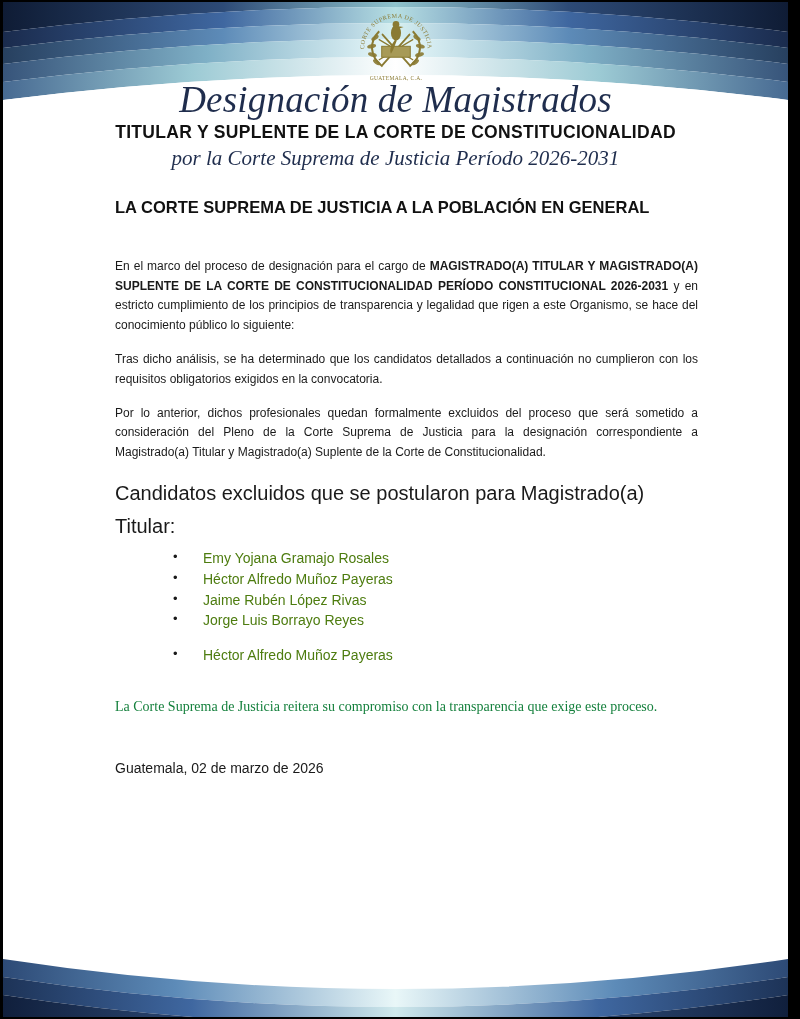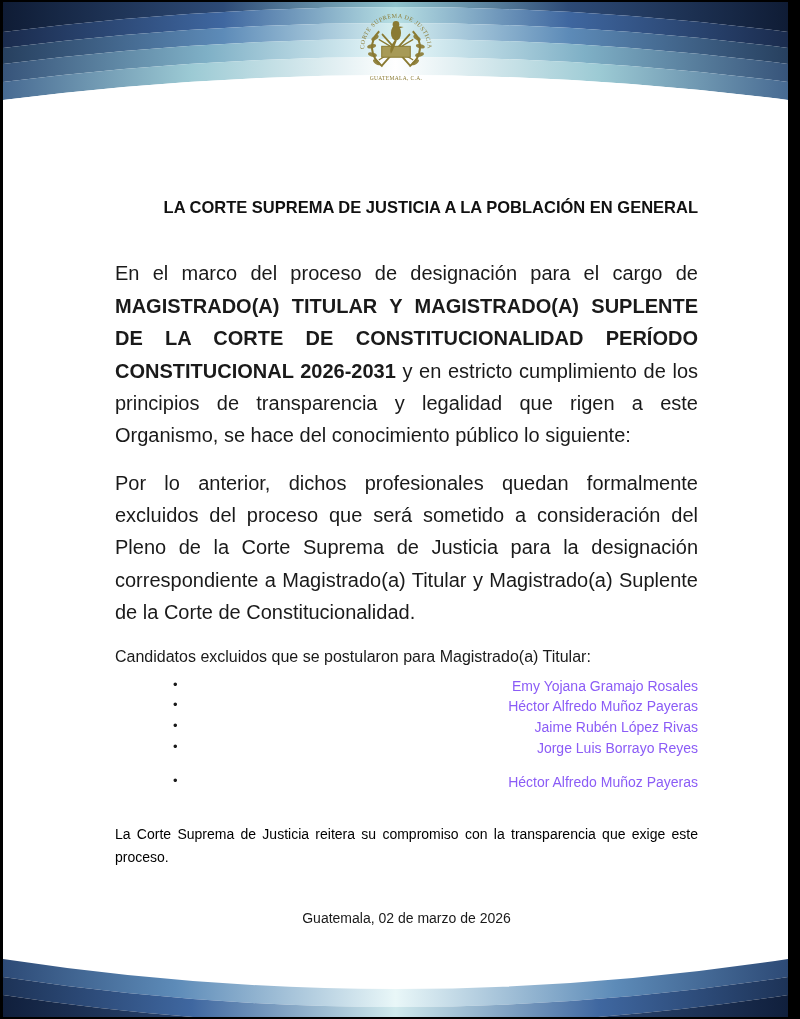--- a/index.html
+++ b/index.html
@@ -96,79 +96,79 @@
   
   .content {
     position: absolute;
     top: 190px;
     left: 112px;
     width: 583px;
     z-index: 4;
   }
 
   .headline {
-    text-align: right;
+    text-align: left;
     font-weight: bold;
     font-size: 16.5px;
     color: #111111;
     line-height: 1.9;
     margin-bottom: 34px;
   }
 
   .para {
-    font-size: 20px;
+    font-size: 12px;
     line-height: 1.62;
     color: #1a1a1a;
     text-align: justify;
     text-justify: inter-word;
     margin: 0 0 15px 0;
   }
   .para b { font-weight: bold; }
 
   .lead-in {
-    font-size: 16px;
+    font-size: 20px;
     line-height: 1.62;
     color: #1a1a1a;
     margin: 0 0 6px 0;
   }
 
   ul.names {
     list-style: none;
     margin: 0 0 14px 0;
     padding: 0 0 0 58px;
   }
   ul.names li {
     position: relative;
     font-size: 14px;
     line-height: 1.48;
-    color: #8b5cf6;
+    color: #4d7c0f;
     padding-left: 30px;
-    text-align: right;
   }
   ul.names li::before {
     content: "\2022";
     position: absolute;
     left: 0;
     top: -1px;
     font-size: 13px;
     color: #1a1a1a;
   }
 
   .spacer-sm { height: 16px; }
 
   .closing {
     font-size: 14px;
     line-height: 1.62;
-    color: #000000;
+    color: #15803d;
     text-align: justify;
     margin: 0;
+    font-family: Liberation Serif, serif;
   }
 
   .place-date {
-    text-align: center;
+    text-align: left;
     font-size: 14px;
     color: #1a1a1a;
     margin-top: 42px;
   }
 </style>
 </head>
 <body>
 
 <div class="page">
 
@@ -263,30 +263,36 @@
         </g>
 
         <text font-family="Liberation Serif, serif" font-size="7.2" fill="#8a7a32" letter-spacing="0.6">
           <textPath href="#arcTop" startOffset="50%" text-anchor="middle">CORTE SUPREMA DE JUSTICIA</textPath>
         </text>
         <text x="50" y="88" font-family="Liberation Serif, serif" font-size="6.6" fill="#8a7a32" text-anchor="middle" letter-spacing="0.4">GUATEMALA, C.A.</text>
       </svg>
     </span>
   </div>
 
+  <div class="masthead">
+    <div class="mast-title">Designación de Magistrados</div>
+    <div class="mast-sub1">TITULAR Y SUPLENTE DE LA CORTE DE CONSTITUCIONALIDAD</div>
+    <div class="mast-sub2">por la Corte Suprema de Justicia Período 2026-2031</div>
+  </div>
 
   <div class="content">
 
     <div class="headline">
       <div>LA CORTE SUPREMA DE JUSTICIA A LA POBLACIÓN EN GENERAL</div>
     </div>
 
     <p class="para"><span>En el marco del proceso de designación para el cargo de </span><b>MAGISTRADO(A) TITULAR Y MAGISTRADO(A) SUPLENTE DE LA CORTE DE CONSTITUCIONALIDAD PERÍODO CONSTITUCIONAL 2026-2031</b><span> y en estricto cumplimiento de los principios de transparencia y legalidad que rigen a este Organismo, se hace del conocimiento público lo siguiente:</span></p>
 
 
+    <p class="para">Tras dicho análisis, se ha determinado que los candidatos detallados a continuación no cumplieron con los requisitos obligatorios exigidos en la convocatoria.</p>
 
     <p class="para">Por lo anterior, dichos profesionales quedan formalmente excluidos del proceso que será sometido a consideración del Pleno de la Corte Suprema de Justicia para la designación correspondiente a Magistrado(a) Titular y Magistrado(a) Suplente de la Corte de Constitucionalidad.</p>
 
     <p class="lead-in">Candidatos excluidos que se postularon para Magistrado(a) Titular:</p>
     <ul class="names">
       <li>Emy Yojana Gramajo Rosales</li>
       <li>Héctor Alfredo Muñoz Payeras</li>
       <li>Jaime Rubén López Rivas</li>
       <li>Jorge Luis Borrayo Reyes</li>
     </ul>

